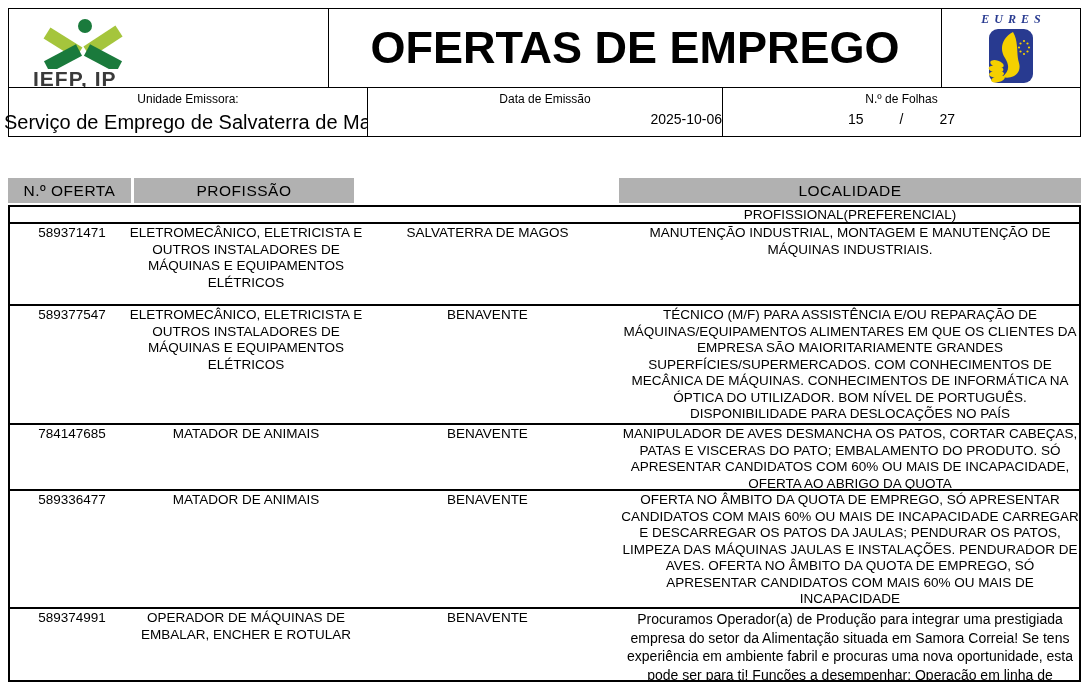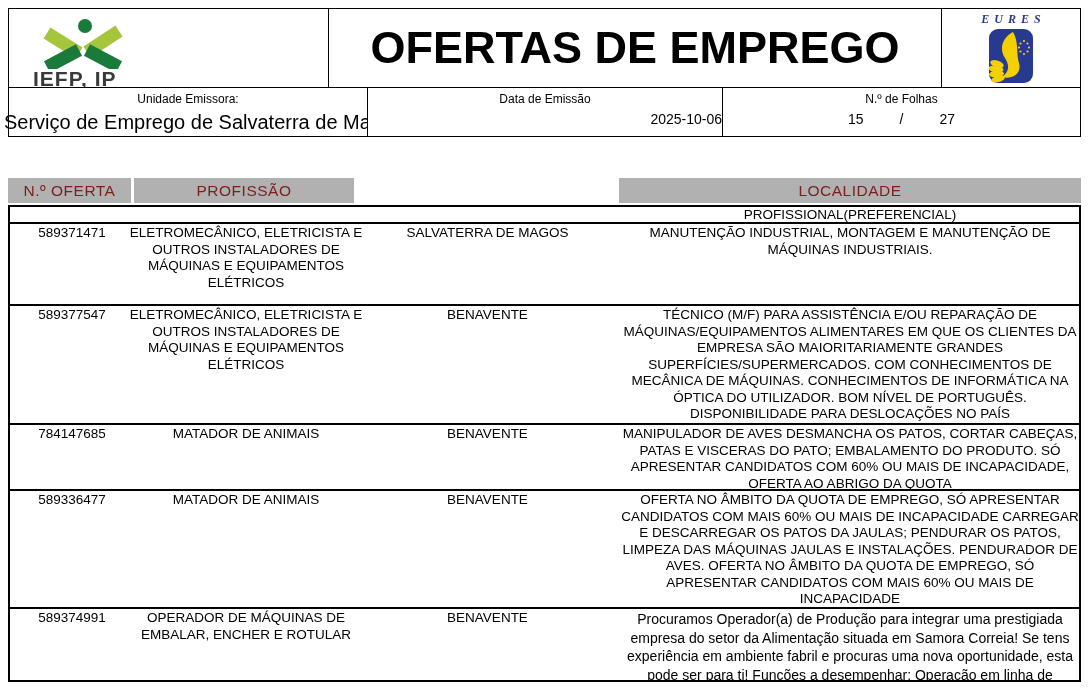--- a/index.html
+++ b/index.html
@@ -24,21 +24,21 @@
   .info-cell{top:87px;height:50px;}
   #cell-unidade{left:8px;width:360px;}
   #cell-data{left:367px;width:356px;}
   #cell-folhas{left:722px;width:359px;}
   .cell-label{font-size:12px;text-align:center;padding-top:4px;}
   #unidade-value{position:absolute;left:-5px;top:23px;font-size:20px;white-space:nowrap;}
   .cell-value-center{font-size:14px;text-align:right;margin-top:5px;}
   #folhas-value{display:flex;justify-content:center;gap:36px;font-size:14px;margin-top:5px;}
 
   
-  .ghcell{position:absolute;top:178px;height:25px;background:#b1b1b1;color:#7f1d1d;
+  .ghcell{position:absolute;top:178px;height:25px;background:#b1b1b1;color:#000000;
           font-size:15.5px;text-align:center;line-height:25px;letter-spacing:0.5px;
           box-sizing:border-box;overflow:hidden;}
   #gh-0{left:8px;width:123px;}
   #gh-1{left:134px;width:220px;}
   #gh-2{left:357px;width:259px;}
   #gh-3{left:619px;width:462px;}
 
   
   #body-box{position:absolute;left:8px;top:205px;width:1073px;height:477px;
             border:2px solid #000;box-sizing:border-box;overflow:hidden;background:#fff;}

